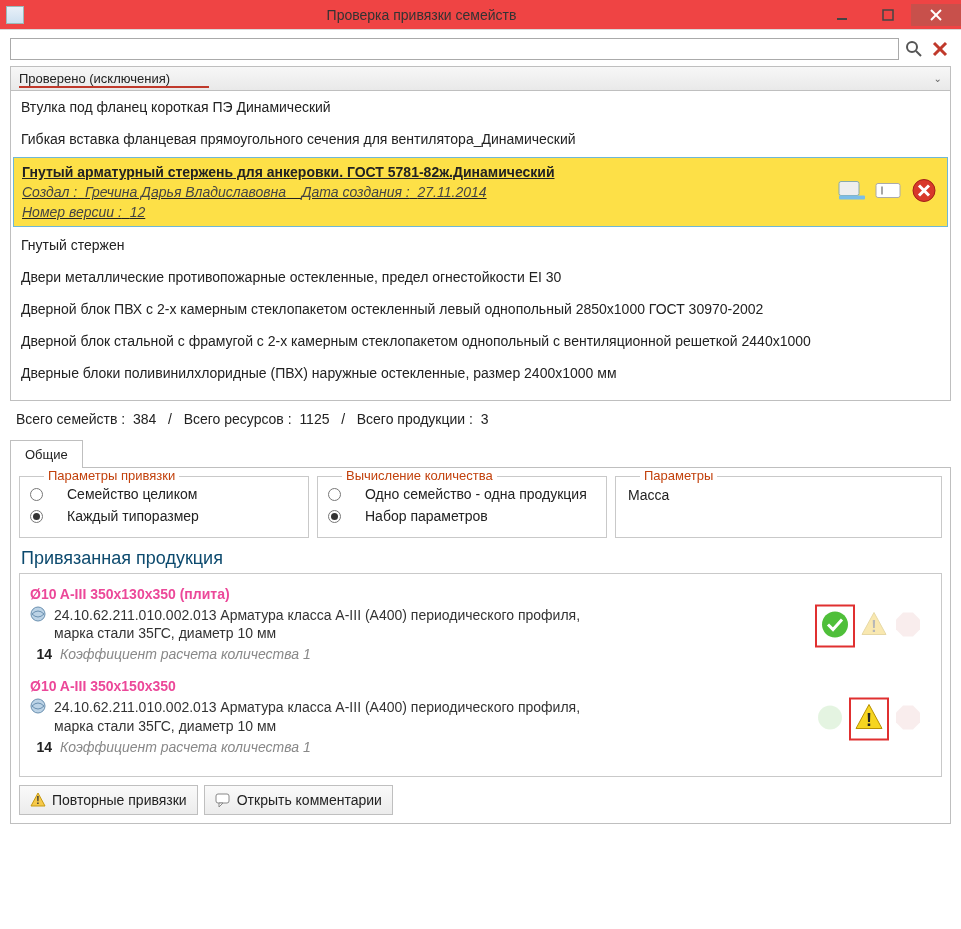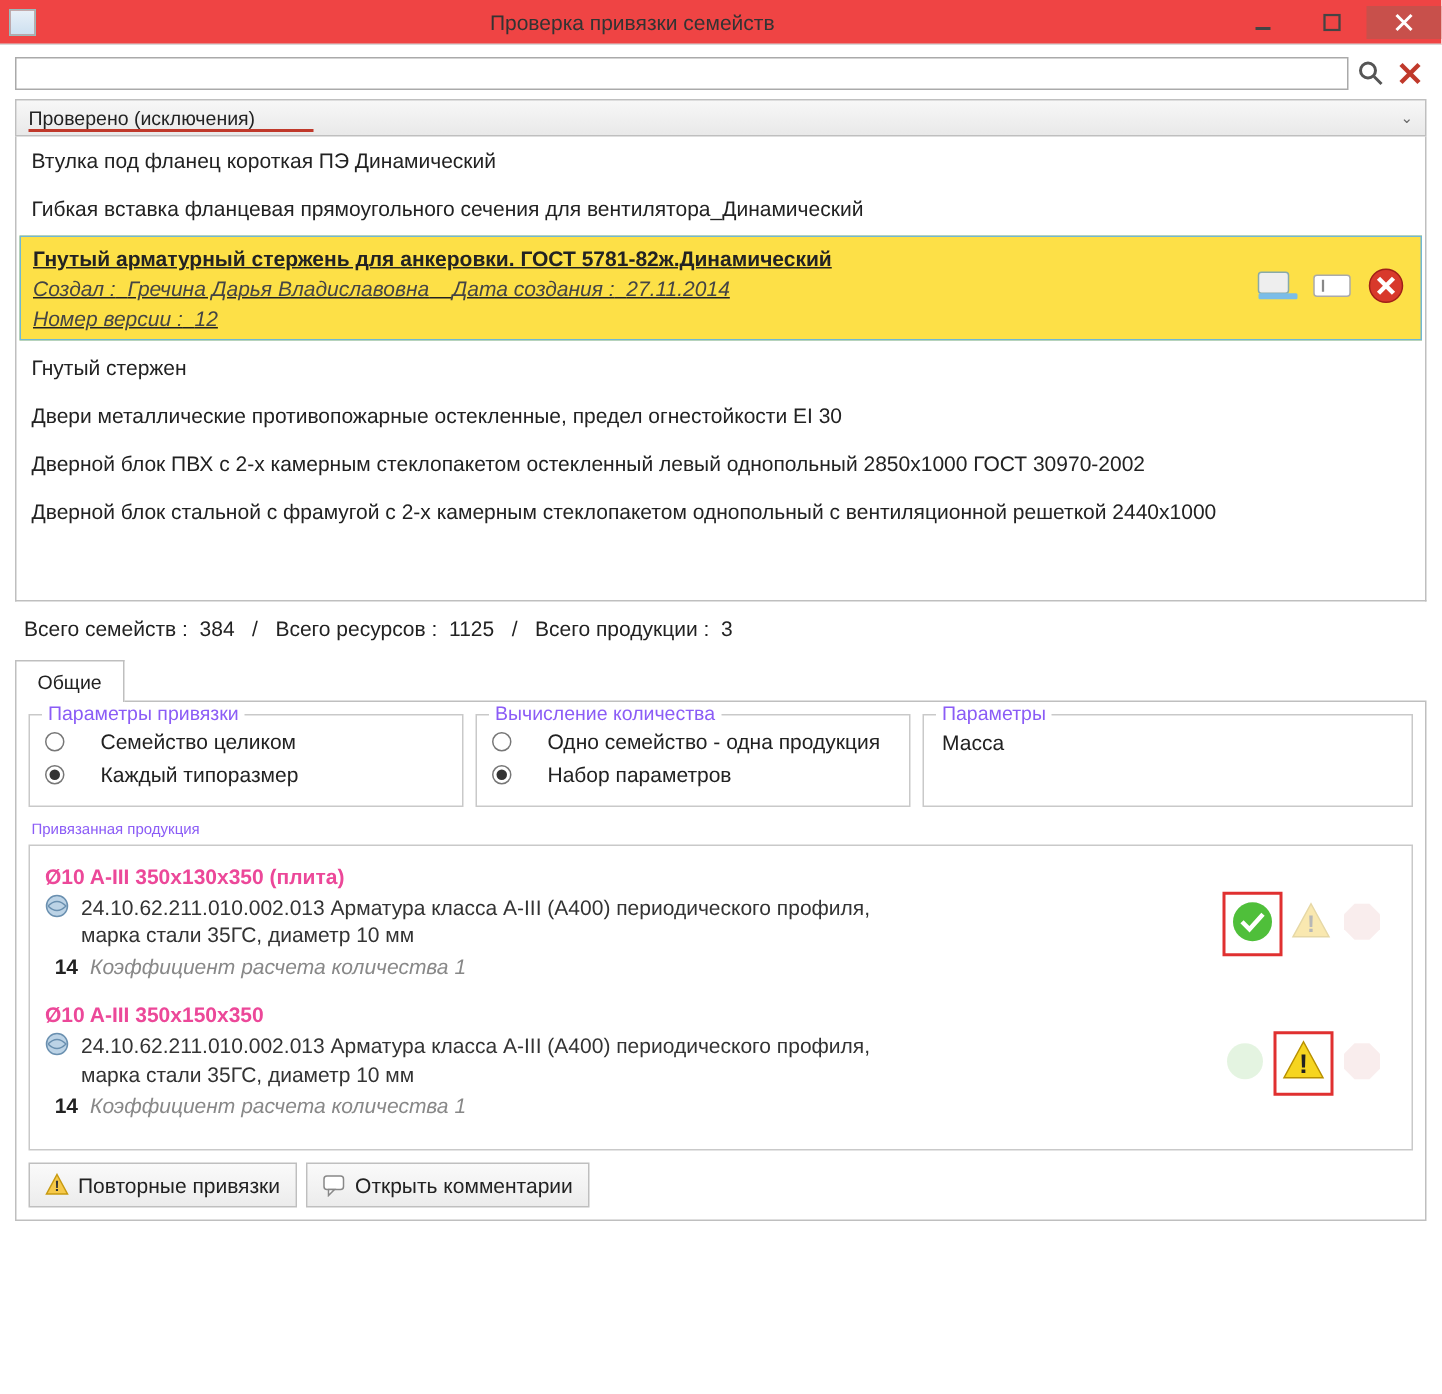--- a/index.html
+++ b/index.html
@@ -24,25 +24,25 @@
   .row.sel .title { font-weight: bold; }
   .row.sel .meta { font-style: italic; color: #444; margin-top: 4px; }
   .row.sel .meta2 { font-style: italic; color: #444; margin-top: 4px; }
   .row.sel .icons { position: absolute; right: 10px; top: 50%; transform: translateY(-50%); display: flex; gap: 8px; align-items: center; }
   .statusline { padding: 10px 6px 6px 6px; font-size: 14px; color: #222; }
   .tabstrip { display: flex; margin-top: 6px; }
   .tab { border: 1px solid #bfbfbf; border-bottom: none; background: #fff; padding: 6px 14px; font-size: 13px; position: relative; top: 1px; }
   .tabsbody { border: 1px solid #bfbfbf; padding: 8px; }
   .paramsets { display: flex; gap: 8px; }
   .fieldset { border: 1px solid #c9c9c9; padding: 6px 10px 10px 10px; flex: 1; position: relative; }
-  .fieldset .legend { position: absolute; top: -9px; left: 8px; background: #fff; padding: 0 4px; font-size: 13px; color: #8b5cf6; }
+  .fieldset .legend { position: absolute; top: -9px; left: 24px; background: #fff; padding: 0 4px; font-size: 13px; color: #c2410c; }
   .radio-row { display: flex; align-items: center; gap: 24px; padding: 3px 0; font-size: 14px; }
   .radio-dot { width: 13px; height: 13px; border: 1px solid #777; border-radius: 50%; display: inline-flex; align-items: center; justify-content: center; }
   .radio-dot.checked::after { content: ""; width: 7px; height: 7px; background: #333; border-radius: 50%; }
-  .bound-legend { display: block; margin: 10px 0 4px 2px; font-size: 10px; color: #8b5cf6; }
+  .bound-legend { display: block; margin: 10px 0 4px 2px; font-size: 18px; color: #0c4a6e; }
   .boundbox { border: 1px solid #c9c9c9; padding: 6px 4px; position: relative; }
   .boundinner { height: 190px; overflow-y: scroll; }
   .prod { padding: 6px 6px 10px 6px; position: relative; }
   .prod .ptitle { color: #ec4899; font-weight: bold; font-size: 14px; }
   .prod .pline { display: flex; gap: 8px; align-items: flex-start; margin-top: 4px; }
   .prod .globe { width: 16px; height: 16px; flex: 0 0 16px; }
   .prod .pdesc { font-size: 14px; color: #333; max-width: 560px; line-height: 1.3; }
   .prod .coeffrow { display: flex; gap: 8px; align-items: center; margin-top: 4px; }
   .prod .coeffnum { font-weight: bold; font-size: 14px; color: #222; width: 22px; text-align: right; }
   .prod .coefftxt { font-style: italic; color: #888; font-size: 14px; }
@@ -136,20 +136,21 @@
                 <line x1="18" y1="8" x2="8" y2="18" stroke="#fff" stroke-width="3"></line>
               </svg>
           </span>
         </div>
       </div>
 
       <div class="row"><span>Гнутый стержен</span></div>
       <div class="row"><span>Двери металлические противопожарные остекленные, предел огнестойкости EI 30</span></div>
       <div class="row"><span>Дверной блок ПВХ с 2-х камерным стеклопакетом остекленный левый однопольный 2850x1000 ГОСТ 30970-2002</span></div>
       <div class="row"><span>Дверной блок стальной с фрамугой с 2-х камерным стеклопакетом однопольный с вентиляционной решеткой 2440x1000</span></div>
+      <div class="row"><span>Дверные блоки поливинилхлоридные (ПВХ) наружные остекленные, размер 2400x1000 мм</span></div>
     </div>
   </div>
 
   <div class="statusline">
     <span>Всего семейств :</span>&nbsp;
     <span>384</span>&nbsp;&nbsp;
     <span>/</span>&nbsp;&nbsp;
     <span>Всего ресурсов :</span>&nbsp;
     <span>1125</span>&nbsp;&nbsp;
     <span>/</span>&nbsp;&nbsp;

